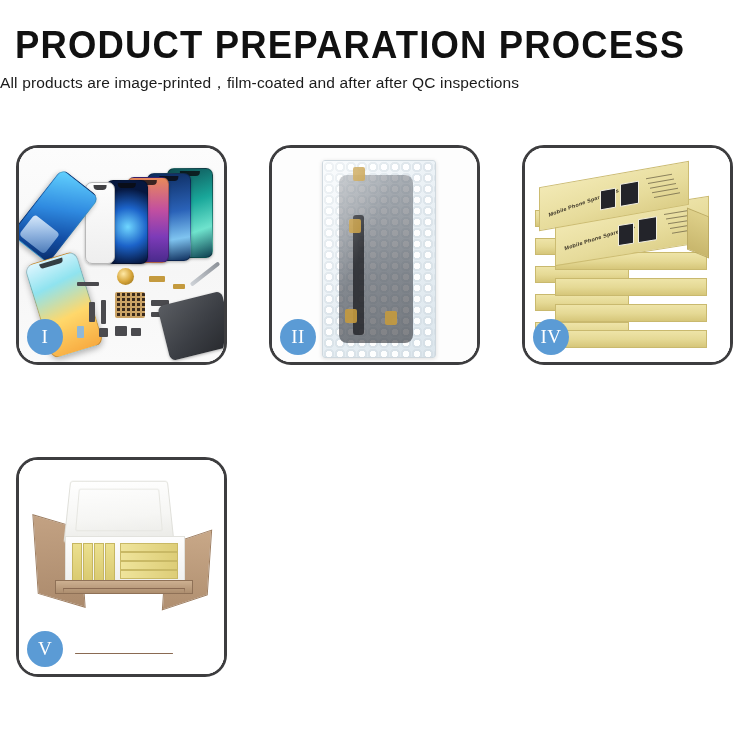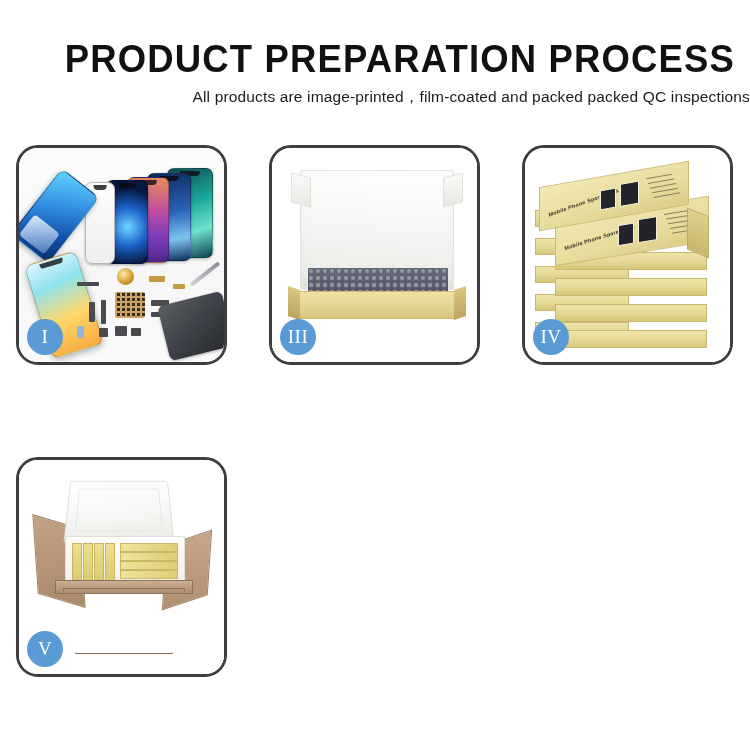--- a/index.html
+++ b/index.html
@@ -16,24 +16,24 @@
   .page {
     position: relative;
     width: 750px;
     height: 750px;
     background: #ffffff;
   }
 
   
   .header {
     position: absolute;
-    top: 38px;
+    top: 24px;
     left: 0;
     width: 750px;
-    text-align: right;
+    text-align: left;
   }
   .title {
     font-family: "Liberation Sans", sans-serif;
     font-weight: bold;
     font-size: 38px;
     line-height: 42px;
     letter-spacing: 1.2px;
     color: #111111;
     transform: scaleX(0.96);
     white-space: nowrap;
@@ -470,21 +470,21 @@
     background: rgba(150,122,95,.65);
   }
 </style>
 </head>
 <body>
 
 <div class="page">
 
   <div class="header">
     <div class="title">PRODUCT PREPARATION PROCESS</div>
-    <div class="subtitle">All products are image-printed，film-coated and packed packed QC inspections</div>
+    <div class="subtitle">All products are image-printed，film-coated and after after QC inspections</div>
   </div>
 
   <div class="grid">
 
     <div class="panel p1">
       <div class="scene">
         <div class="bg"></div>
         <div class="ph-stack">
           <div class="ph ph-e">
               <div class="notch"></div>
@@ -520,30 +520,36 @@
           <div class="part" style="left:38px; top:60px; width:12px; height:10px;"></div>
           <div class="part" style="left:54px; top:62px; width:10px; height:8px;"></div>
           <div class="part" style="left:0px;  top:60px; width:7px;  height:12px; background:#8fb8d8;"></div>
           <div class="backplate"></div>
           <div class="tool"></div>
         </div>
       </div>
       <div class="badge">I</div>
     </div>
 
-
-    <div class="panel p3">
+    <div class="panel p2">
       <div class="scene">
         <div class="bg"></div>
-        <div class="m3-lid"></div>
-        <div class="m3-fill"></div>
-        <div class="m3-base"></div>
+        <div class="bubblepack">
+          <div class="inner-part"></div>
+          <div class="flex-cable"></div>
+          <div class="gold" style="left:30px; top:6px;"></div>
+          <div class="gold" style="left:26px; top:58px;"></div>
+          <div class="gold" style="left:22px; top:148px;"></div>
+          <div class="gold" style="left:62px; top:150px;"></div>
+          <div class="bub-sheen"></div>
+        </div>
       </div>
-      <div class="badge">III</div>
+      <div class="badge">II</div>
     </div>
+
 
     <div class="panel p4">
       <div class="scene">
         <div class="bg"></div>
         <div class="stack">
 
           <div class="sbox" style="left:10px; top:62px;  width:92px; height:15px;"></div>
           <div class="sbox" style="left:10px; top:90px;  width:92px; height:15px;"></div>
           <div class="sbox" style="left:10px; top:118px; width:92px; height:15px;"></div>
           <div class="sbox" style="left:10px; top:146px; width:92px; height:15px;"></div>

